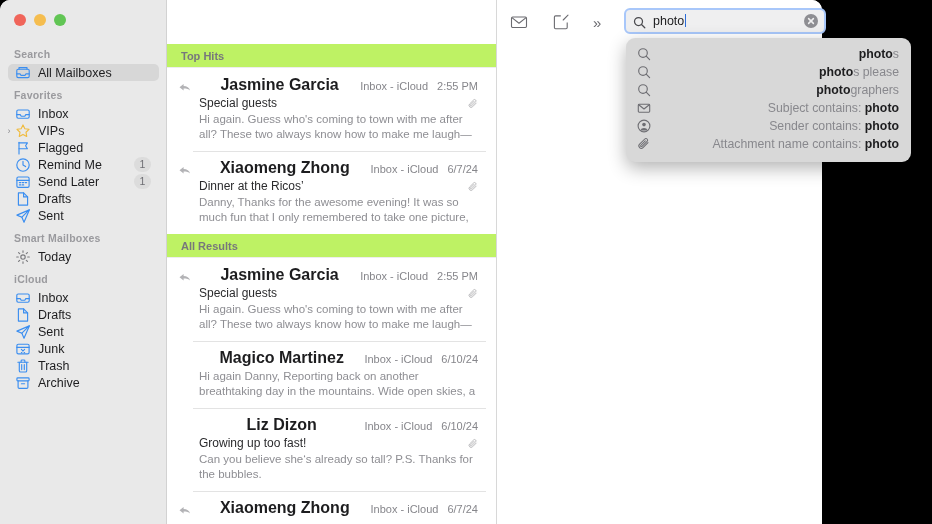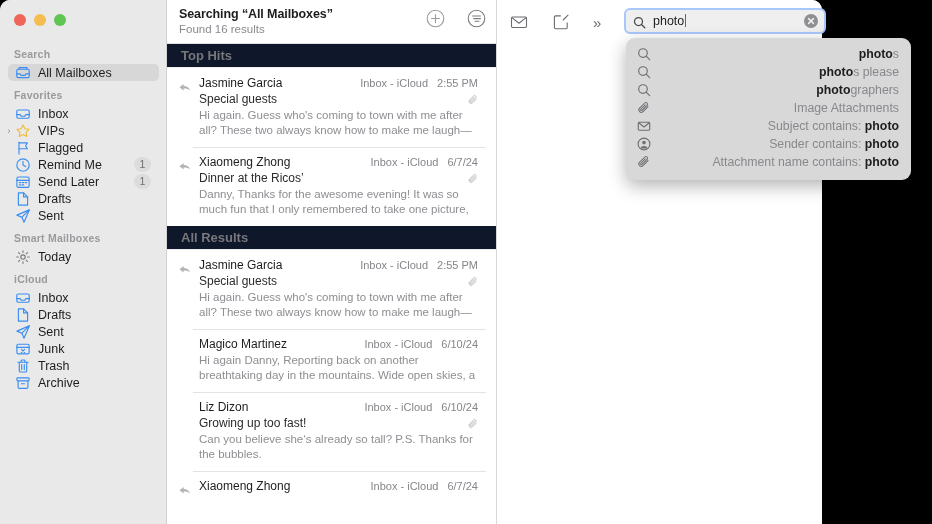--- a/index.html
+++ b/index.html
@@ -79,35 +79,35 @@
   }
   .lh-title { font-size: 12.5px; font-weight: 700; color: #1d1d1f; letter-spacing: -0.1px; }
   .lh-sub { font-size: 11.5px; color: #8a8a8e; margin-top: 2px; }
   .lh-actions { position: absolute; right: 10px; top: 9px; display: flex; gap: 22px; }
   .lh-btn { width: 19px; height: 19px; }
 
   .list-scroll { position: absolute; left: 0; top: 44px; right: 0; bottom: 0; overflow: hidden; }
   .group-head {
     height: 24px; line-height: 24px;
     padding: 0 0 0 14px;
-    font-size: 13px; font-weight: 600; color: #77777c;
-    background: #0f172a;
+    font-size: 11px; font-weight: 600; color: #77777c;
+    background: #bef264;
     border-bottom: 0.5px solid #ededed;
   }
   .msg { position: relative; padding: 8px 18px 9px 32px; }
   .msg + .msg::before {
     content: ""; position: absolute; left: 26px; right: 10px; top: 0;
     height: 0.5px; background: #e3e3e3;
   }
   .msg-reply {
     position: absolute; left: 12px; top: 11px;
     width: 12px; height: 10px; color: #b3b3b6;
   }
   .msg-row1 { display: flex; align-items: baseline; }
-  .msg-from { font-size: 12px; font-weight: 400; color: #1d1d1f; flex: 1 1 auto; }
+  .msg-from { font-size: 16px; font-weight: 700; color: #1d1d1f; flex: 1 1 auto; text-align: center; }
   .msg-box { font-size: 11px; color: #86868b; margin-right: 9px; white-space: nowrap; }
   .msg-date { font-size: 11px; color: #86868b; white-space: nowrap; }
   .msg-row2 { display: flex; align-items: flex-start; margin-top: 2px; }
   .msg-subj { font-size: 12px; color: #2b2b2d; flex: 1 1 auto; }
   .msg-clip { width: 10px; height: 12px; color: #b8b8bb; flex: 0 0 10px; }
   .msg-prev {
     font-size: 11.5px; color: #8e8e93; line-height: 1.32;
     margin-top: 2px; max-height: 30px; overflow: hidden;
   }
 
@@ -337,38 +337,20 @@
                 <path d="M3.1 5.9v6.3a1.2 1.2 0 0 0 1.2 1.2h7.4a1.2 1.2 0 0 0 1.2-1.2V5.9"></path>
                 <path d="M6.4 8.7h3.2"></path>
               </svg>
             </span>
             <span class="sb-label">Archive</span>
           </div>
         </div>
     </div>
 
     <div class="list-col">
-      <div class="list-head">
-        <div class="lh-title">Searching “All Mailboxes”</div>
-        <div class="lh-sub">Found 16 results</div>
-        <div class="lh-actions">
-          <div class="lh-btn">
-            <svg viewBox="0 0 19 19" width="19" height="19" fill="none" stroke="#9a9a9e" stroke-width="1.1">
-              <circle cx="9.5" cy="9.5" r="8.3"></circle>
-              <path d="M9.5 5.6v7.8M5.6 9.5h7.8" stroke-linecap="round"></path>
-            </svg>
-          </div>
-          <div class="lh-btn">
-            <svg viewBox="0 0 19 19" width="19" height="19" fill="none" stroke="#7c7c81" stroke-width="1.1">
-              <circle cx="9.5" cy="9.5" r="8.3"></circle>
-              <path d="M5.6 7h7.8M6.7 9.6h6.7M8 12.2h4" stroke-linecap="round"></path>
-            </svg>
-          </div>
-        </div>
-      </div>
       <div class="list-scroll" id="message-groups">
           <div class="group-head">Top Hits</div>
           <div class="msg">
             <span class="msg-reply"><svg viewBox="0 0 12 10" width="12" height="10" fill="currentColor">
                 <path d="M4.6 1.1v2.0c3.4.15 5.6 1.5 6.5 4.3-1.5-1.35-3.3-2.0-6.5-2.0v2.0L.5 4.25z"></path>
               </svg></span>
             <div class="msg-row1">
               <span class="msg-from">Jasmine Garcia</span>
               <span class="msg-box">Inbox - iCloud</span>
               <span class="msg-date">2:55 PM</span>
@@ -510,28 +492,20 @@
         <span class="sg-ico">
           <svg viewBox="0 0 14 14" width="14" height="14" fill="none" stroke="currentColor" stroke-width="1.15">
             <circle cx="6" cy="6" r="4.3"></circle>
             <path d="M9.2 9.2 12.6 12.6" stroke-linecap="round"></path>
           </svg>
         </span>
         <span><span class="sg-strong">photo</span><span class="sg-dim">graphers</span></span>
       </div>
       <div class="sg-item">
         <span class="sg-ico">
-          <svg viewBox="0 0 14 14" width="14" height="14" fill="none" stroke="currentColor" stroke-width="1.05" stroke-linecap="round">
-            <path d="M11 5.6 6 10.6a2.4 2.4 0 0 1-3.4-3.4l5.2-5.2a1.6 1.6 0 0 1 2.3 2.3L5 9.4a.8.8 0 0 1-1.15-1.15L8.3 3.8"></path>
-          </svg>
-        </span>
-        <span><span class="sg-dim">Image Attachments</span></span>
-      </div>
-      <div class="sg-item">
-        <span class="sg-ico">
           <svg viewBox="0 0 14 14" width="14" height="14" fill="none" stroke="currentColor" stroke-width="1.1">
             <rect x="1.3" y="3.3" width="11.4" height="7.9" rx="0.9"></rect>
             <path d="M1.7 3.8 7 8.0l5.3-4.2" stroke-linejoin="round"></path>
           </svg>
         </span>
         <span><span class="sg-dim">Subject contains: </span><span class="sg-strong">photo</span></span>
       </div>
       <div class="sg-item">
         <span class="sg-ico">
           <svg viewBox="0 0 14 14" width="14" height="14" fill="none" stroke="currentColor" stroke-width="1.1">

